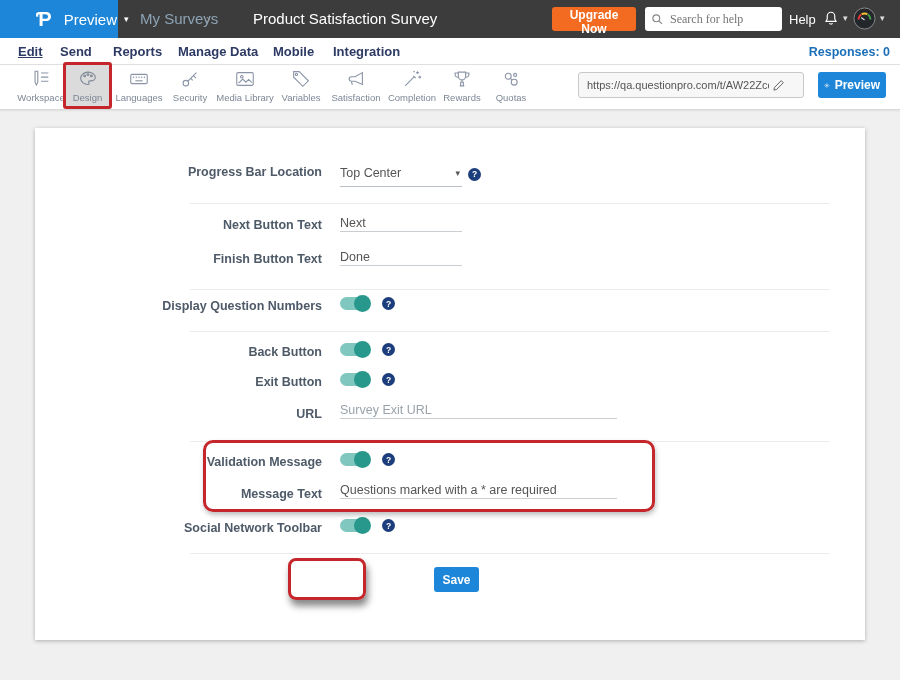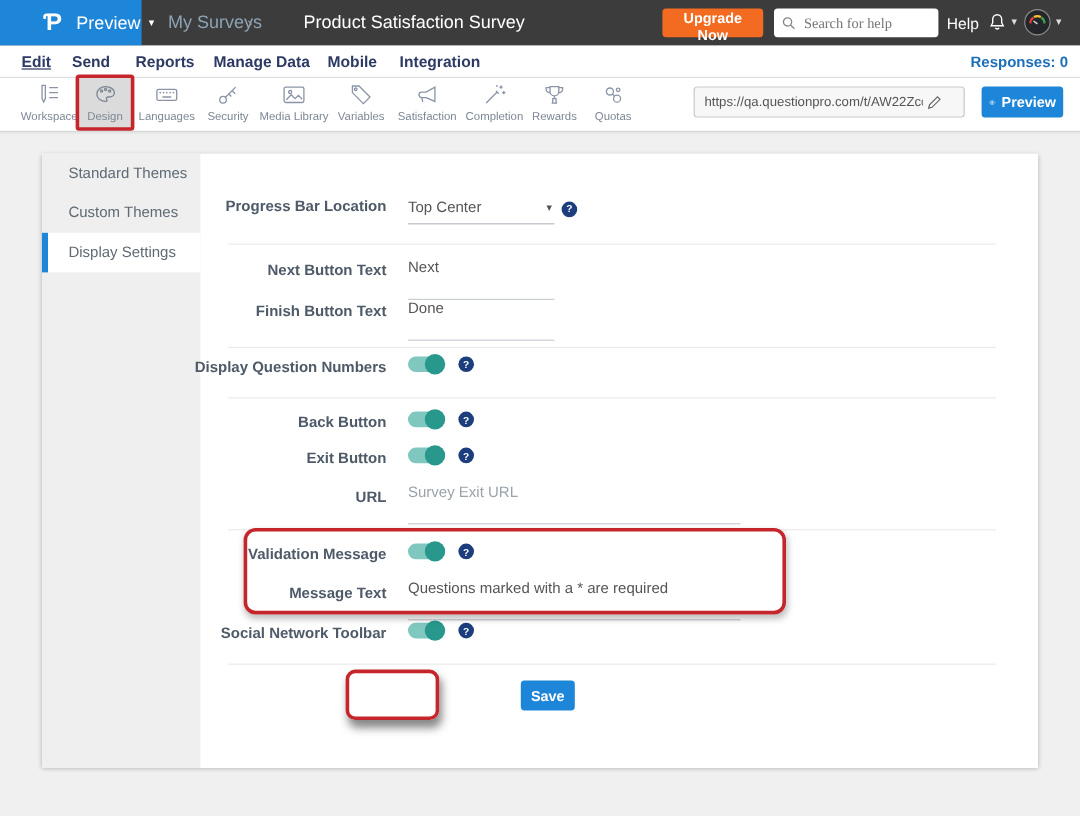--- a/index.html
+++ b/index.html
@@ -51,21 +51,21 @@
   .side-item.active{background:#fff;}
   .side-item.active::before{content:'';position:absolute;left:0;top:0;width:5px;height:33px;background:var(--blue);}
 
   
   .form{position:absolute;left:132px;top:0;width:698px;height:512px;}
   .flabel{position:absolute;left:-112px;width:267px;text-align:right;font-size:12.5px;font-weight:600;color:#4e5a68;}
   .divider{position:absolute;left:23px;width:640px;height:1px;background:#ececec;}
   .ctl{position:absolute;left:173px;}
   .select-ctl{width:122px;height:26px;border-bottom:1px solid #b9bfc6;box-sizing:border-box;font-size:12.5px;color:#555;line-height:24px;cursor:pointer;position:relative;}
   .select-ctl .scaret{position:absolute;right:2px;top:0;color:#555;font-size:9px;}
-  .tinput{border:none;border-bottom:1px solid #c9ced3;outline:none;background:transparent;font-family:inherit;font-size:12.5px;color:#555;padding:0 0 19px 0;}
+  .tinput{border:none;border-bottom:1px solid #c9ced3;outline:none;background:transparent;font-family:inherit;font-size:12.5px;color:#555;padding:0 0 1px 0;}
   .tinput::placeholder{color:#9aa3ab;}
   .togglerow{position:absolute;left:173px;display:flex;align-items:center;gap:12px;}
   .toggle{width:30px;height:13px;border-radius:7px;background:#7fc7bf;position:relative;cursor:pointer;}
   .toggle::after{content:'';position:absolute;right:-1px;top:-2px;width:17px;height:17px;border-radius:50%;background:#27988b;}
   .helpq{width:13px;height:13px;border-radius:50%;background:var(--navy);color:#fff;font-size:8.5px;font-weight:bold;
     display:flex;align-items:center;justify-content:center;cursor:pointer;}
   .savebtn{position:absolute;left:267px;top:439px;width:45px;height:25px;background:var(--blue);color:#fff;border:none;border-radius:3px;
     font-size:12px;font-weight:bold;font-family:inherit;cursor:pointer;}
 
   
@@ -228,25 +228,20 @@
 
   <button class="preview">
     <svg width="14" height="11" viewBox="0 0 16 12" fill="none" stroke="#fff" stroke-width="1.3">
       <path d="M1.5 6s2.5-4.5 6.5-4.5S14.5 6 14.5 6 12 10.5 8 10.5 1.5 6 1.5 6z"></path>
         <circle cx="8" cy="6" r="1.8" fill="#fff"></circle>
     </svg>
     <span>Preview</span>
   </button>
 
   <div class="card">
-    <div class="sidebar">
-      <div class="side-item">Standard Themes</div>
-      <div class="side-item">Custom Themes</div>
-      <div class="side-item active">Display Settings</div>
-    </div>
 
     <div class="form">
 
       <span class="flabel" style="top:37px">Progress Bar Location</span>
       <div class="ctl" style="top:33px;display:flex;align-items:center;gap:6px">
         <div class="select-ctl">
           <span>Top Center</span>
           <span class="scaret">▾</span>
         </div>
         <span class="helpq">?</span>

